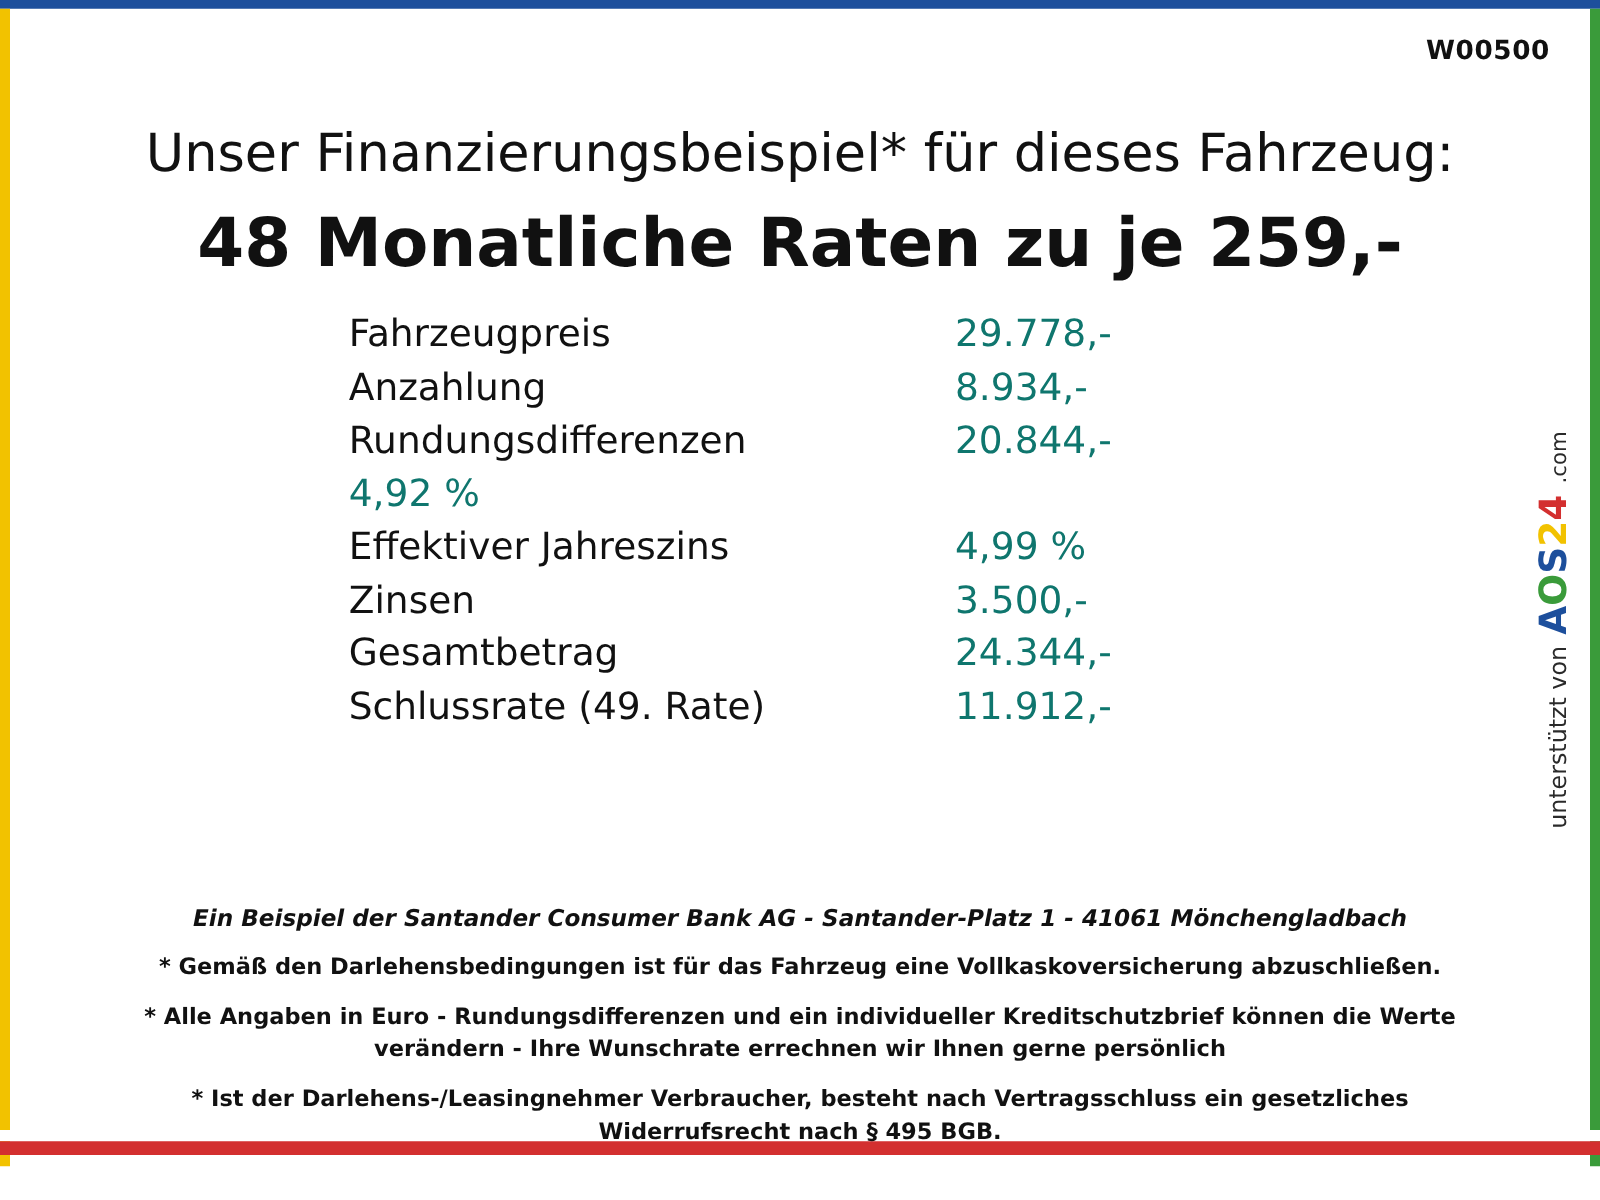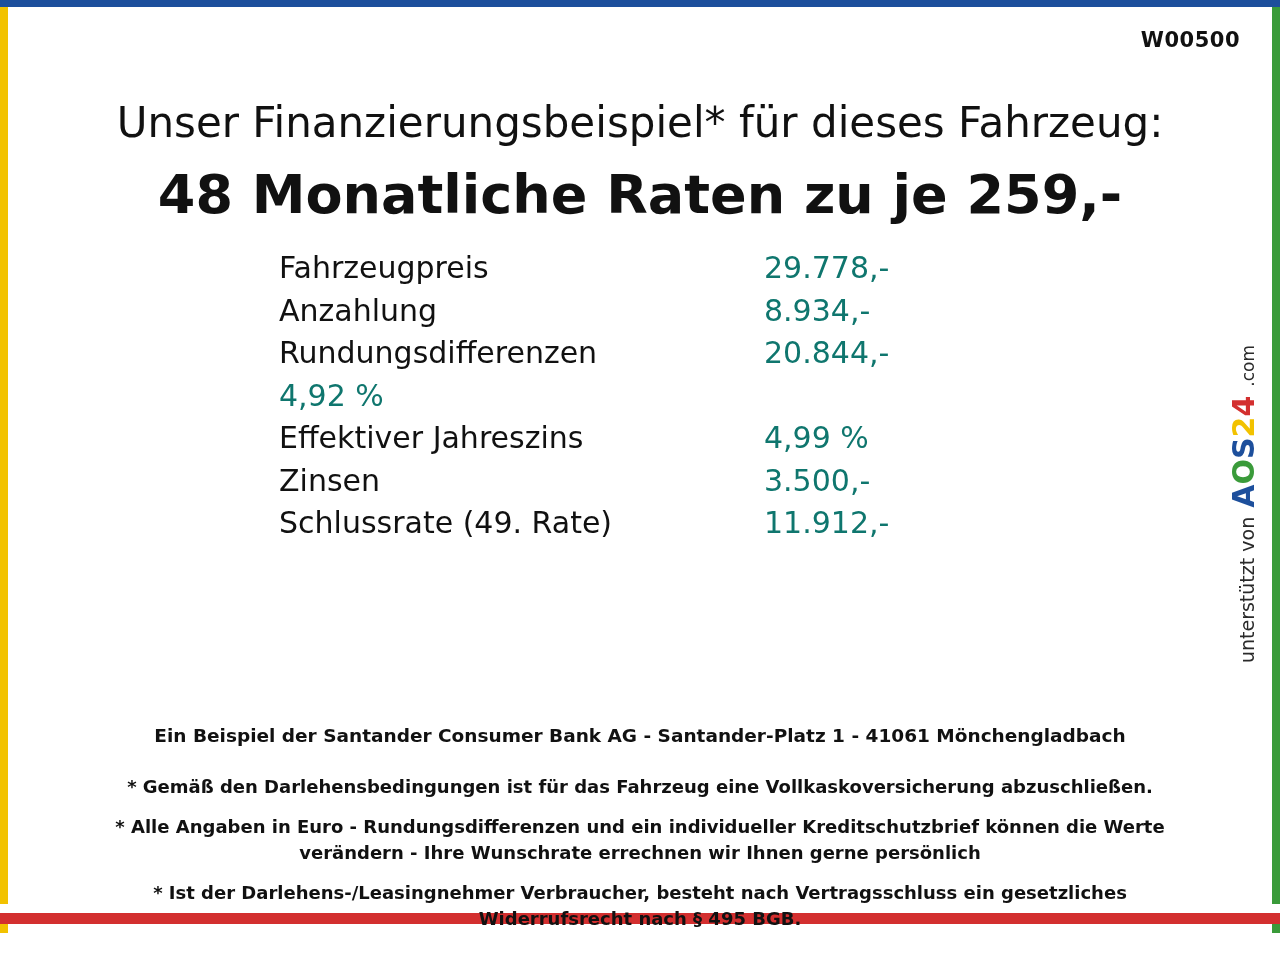--- a/index.html
+++ b/index.html
@@ -158,22 +158,23 @@
     position: absolute;
     left: 0;
     top: 725px;
     width: 1280px;
     text-align: center;
   }
   .footer .bank-line {
     font-size: 18.5px;
     font-weight: 700;
     color: #111;
-    margin-bottom: 28px;
-    white-space: nowrap;
+    margin-bottom: 15px;
+    white-space: nowrap;
+    font-style: italic;
   }
   .footer .note {
     font-size: 18px;
     font-weight: 700;
     color: #111;
     line-height: 26px;
     margin: 0 auto 14px auto;
     width: 1120px;
   }
 </style>
@@ -209,20 +210,24 @@
     <div class="row">
       <div class="value">4,92 %</div>
     </div>
     <div class="row">
       <div class="label">Effektiver Jahreszins</div>
       <div class="value">4,99 %</div>
     </div>
     <div class="row">
       <div class="label">Zinsen</div>
       <div class="value">3.500,-</div>
+    </div>
+    <div class="row">
+      <div class="label">Gesamtbetrag</div>
+      <div class="value">24.344,-</div>
     </div>
     <div class="row">
       <div class="label">Schlussrate (49. Rate)</div>
       <div class="value">11.912,-</div>
     </div>
   </div>
 
   <div class="brand">
     <div class="brand-inner">
       <span class="brand-supported">unterstützt von</span>

